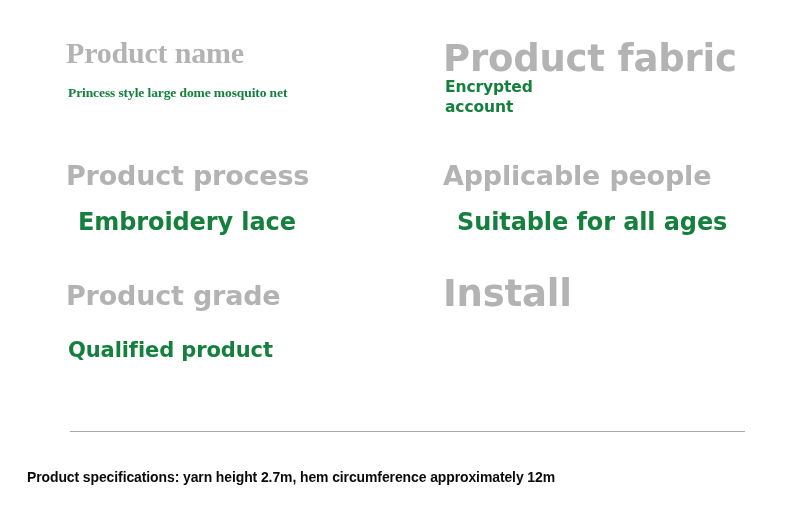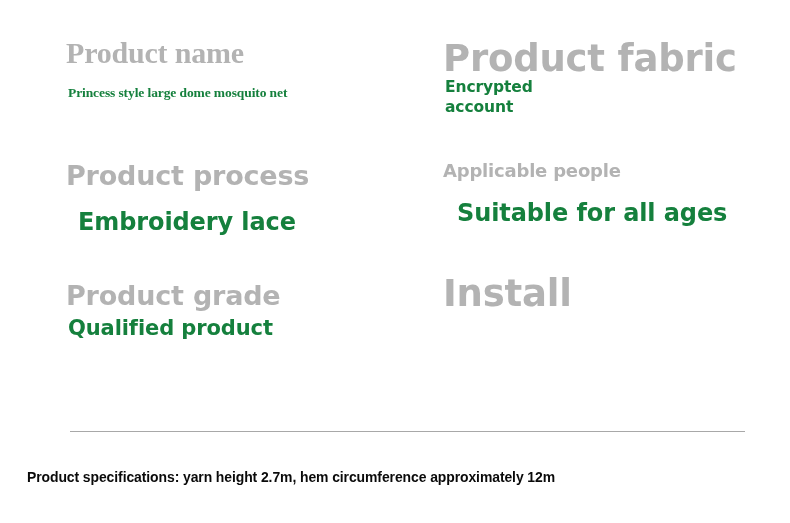--- a/index.html
+++ b/index.html
@@ -65,33 +65,33 @@
   #field-product-process { left: 66px; top: 162px; }
   #field-product-process .field-label { font-size: 27px; }
   #field-product-process .field-value {
     font-size: 24px;
     margin-top: 18px;
     margin-left: 12px;
   }
 
   
   #field-applicable-people { left: 443px; top: 162px; }
-  #field-applicable-people .field-label { font-size: 18px; }
+  #field-applicable-people .field-label { font-size: 27px; }
   #field-applicable-people .field-value {
     font-size: 24px;
     margin-top: 18px;
     margin-left: 14px;
   }
 
   
   #field-product-grade { left: 66px; top: 282px; }
   #field-product-grade .field-label { font-size: 27px; }
   #field-product-grade .field-value {
     font-size: 21px;
-    margin-top: 6px;
+    margin-top: 28px;
     margin-left: 2px;
   }
 
   
   #field-install { left: 443px; top: 275px; }
   #field-install .field-label { font-size: 37px; }
 
   #field-install-value { left: 324px; top: 326px; }
   #field-install-value .field-value { font-size: 21px; }
 

